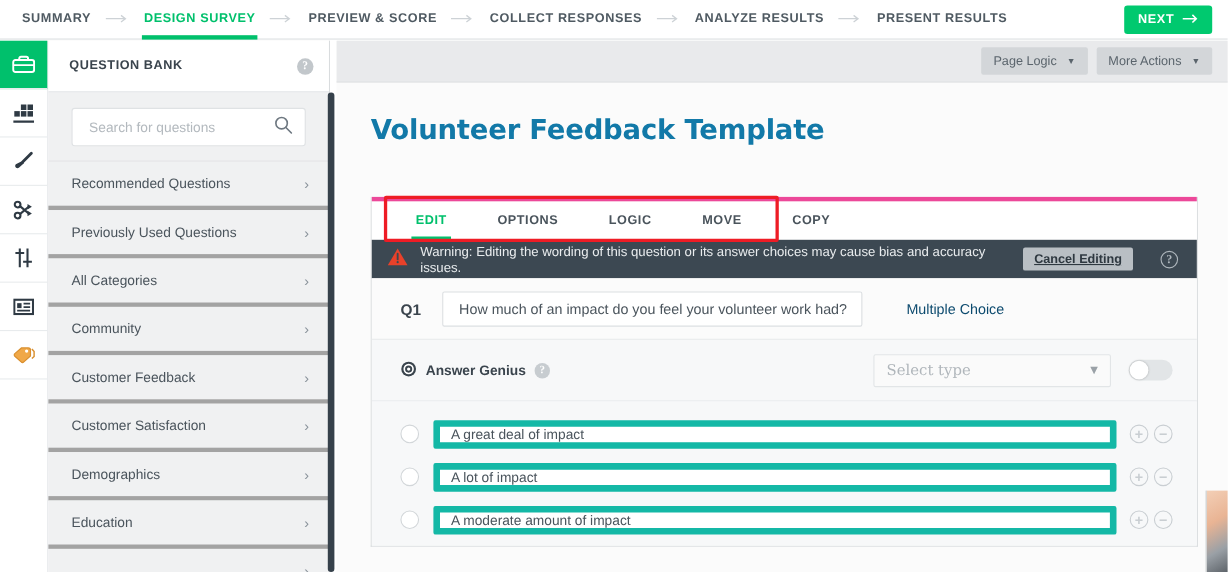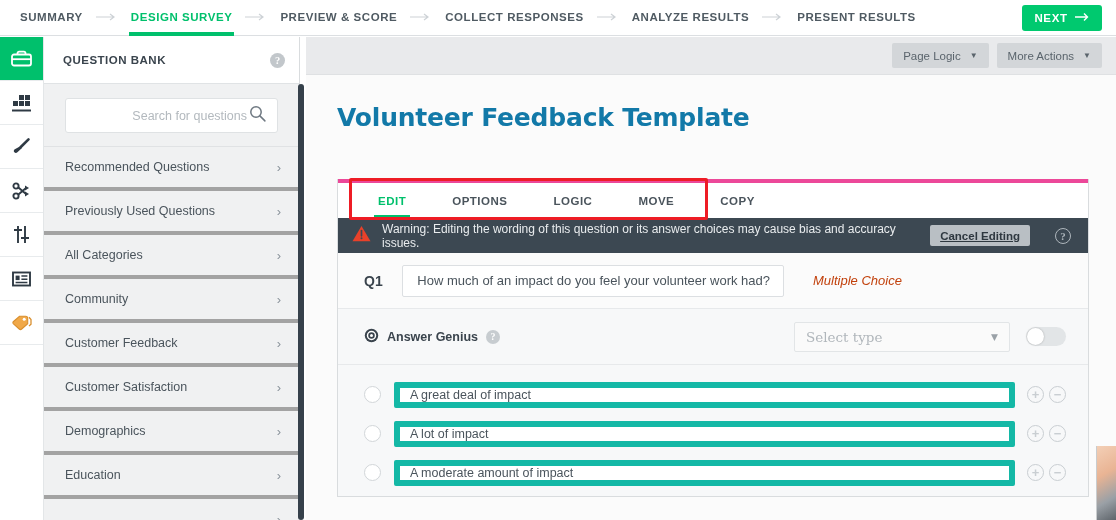--- a/index.html
+++ b/index.html
@@ -87,21 +87,20 @@
   .search-wrap { padding: 14px 21px 13px 21px; }
   .search-box {
     height: 35px; background: #ffffff;
     border: 1px solid #dfe2e4; border-radius: 3px;
     display: flex; align-items: center; padding: 0 11px 0 13px;
   }
   .search-box input {
     flex: 1; border: none; outline: none; background: transparent;
     font-size: 12.5px; color: #737373;
     font-family: "Liberation Sans", sans-serif;
-    text-align: right;
   }
   .search-box input::placeholder { color: #b3b9be; }
   .cat-list { border-top: 1px solid #e0e2e4; }
   .cat-item {
     height: 44px; display: flex; align-items: center;
     padding: 0 18px 0 21px;
     border-bottom: 4px solid #a3a3a3;
     cursor: pointer; background: #f0f1f2;
   }
   .cat-label { flex: 1; font-size: 12.5px; color: #4a545c; }
@@ -193,21 +192,21 @@
     border-bottom: 1px solid #e7e9eb;
     display: flex; align-items: center; padding: 0 22px 0 26px;
   }
   .qnum { font-size: 14px; font-weight: bold; color: #3a444d; width: 38px; }
   .qinput {
     width: 382px; height: 32px;
     background: #ffffff; border: 1px solid #dcdfe2; border-radius: 2px;
     font-size: 13px; color: #4a545c; padding: 0 13px;
     outline: none; font-family: "Liberation Sans", sans-serif; text-align: right;
   }
-  .qtype { font-size: 13px; color: #c2410c; margin-left: 29px; font-style: italic; }
+  .qtype { font-size: 13px; color: #0c4a6e; margin-left: 40px; }
 
   .genius-row {
     height: 56px; background: #f7f8f9;
     border-bottom: 1px solid #e7e9eb;
     display: flex; align-items: center; padding: 0 22px 0 26px;
   }
   .genius-label {
     font-size: 12.5px; font-weight: bold; color: #3a444d;
     display: flex; align-items: center; gap: 8px; flex: 1;
   }

